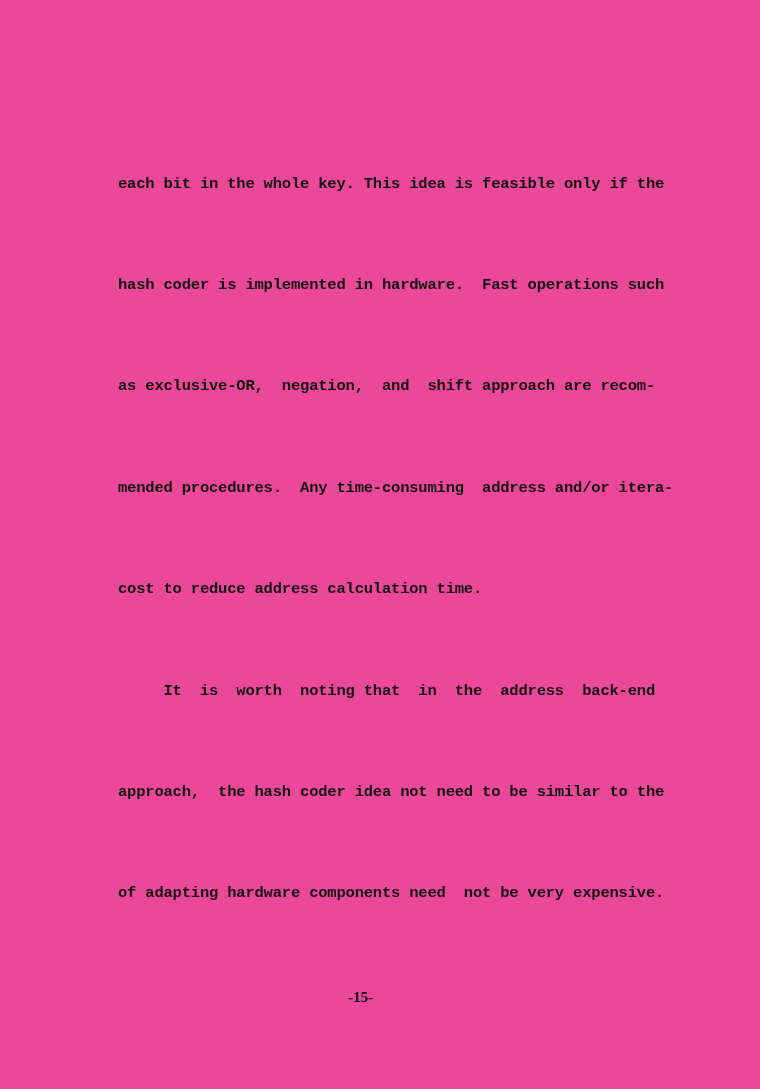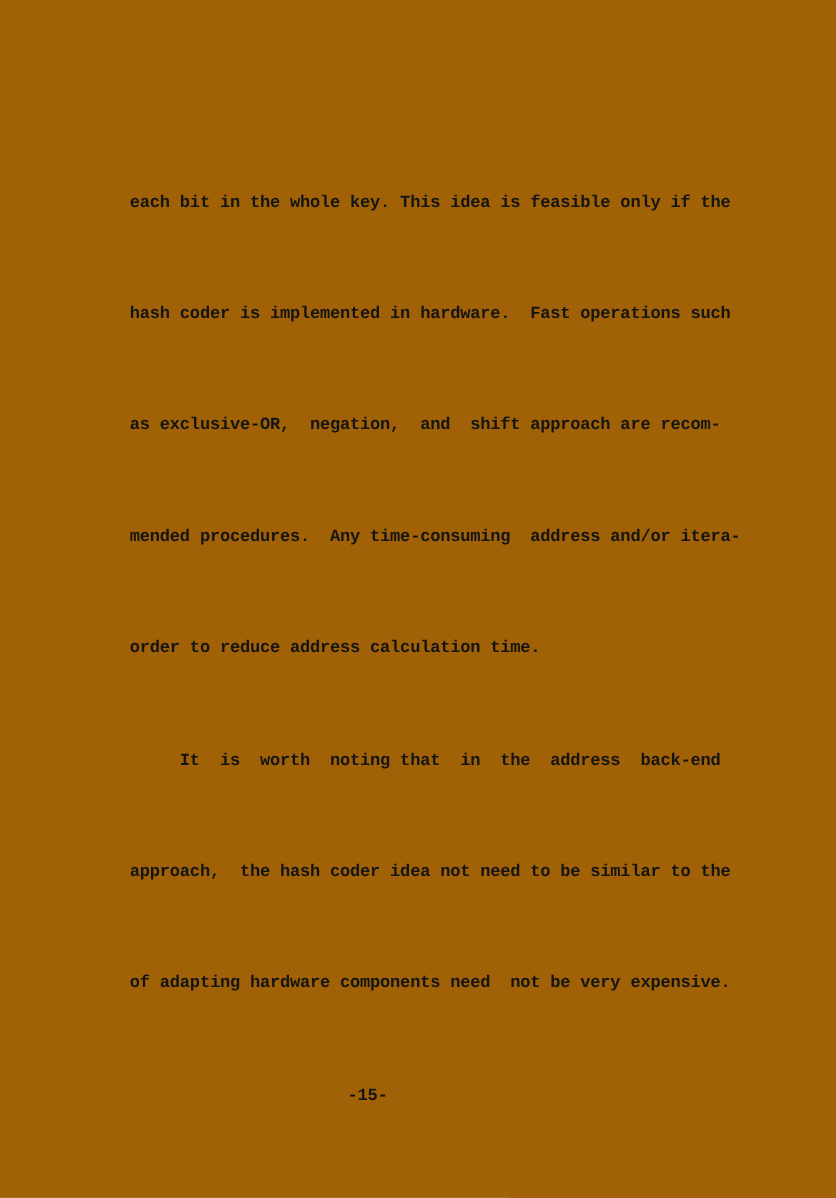--- a/index.html
+++ b/index.html
@@ -4,62 +4,62 @@
 <style>
   html, body {
     margin: 0;
     padding: 0;
     background: #ffffff;
   }
   .page {
     position: relative;
     width: 760px;
     height: 1089px;
-    background: #a16207;
+    background: #ec4899;
     overflow: hidden;
   }
   .text-block {
     position: absolute;
     left: 118px;
     top: 100px;
     font-family: "Liberation Mono", "DejaVu Sans Mono", monospace;
     font-size: 15.5px;
     font-weight: 700;
     line-height: 33.8px;
     color: #141414;
     white-space: pre;
     letter-spacing: -0.2px;
   }
   .line {
     height: 33.8px;
     white-space: pre;
   }
   .page-number {
     position: absolute;
-    left: 316px;
+    left: 348px;
     top: 980px;
-    font-family: Liberation Mono, monospace;
+    font-family: Liberation Serif, serif;
     font-size: 15.5px;
     font-weight: 700;
     line-height: 33.8px;
     color: #141414;
     white-space: pre;
     letter-spacing: -0.2px;
   }
 </style>
 </head>
 <body>
 
 <div class="page">
   <div class="text-block">
     <div class="line">each bit in the whole key. This idea is feasible only if the</div>
     <div class="line">hash coder is implemented in hardware.  Fast operations such</div>
     <div class="line">as exclusive-OR,  negation,  and  shift approach are recom-</div>
     <div class="line">mended procedures.  Any time-consuming  address and/or itera-</div>
-    <div class="line">order to reduce address calculation time.</div>
+    <div class="line">cost to reduce address calculation time.</div>
     <div class="line">     It  is  worth  noting that  in  the  address  back-end</div>
     <div class="line">approach,  the hash coder idea not need to be similar to the</div>
     <div class="line">of adapting hardware components need  not be very expensive.</div>
     
     
     
     
     
     
     

